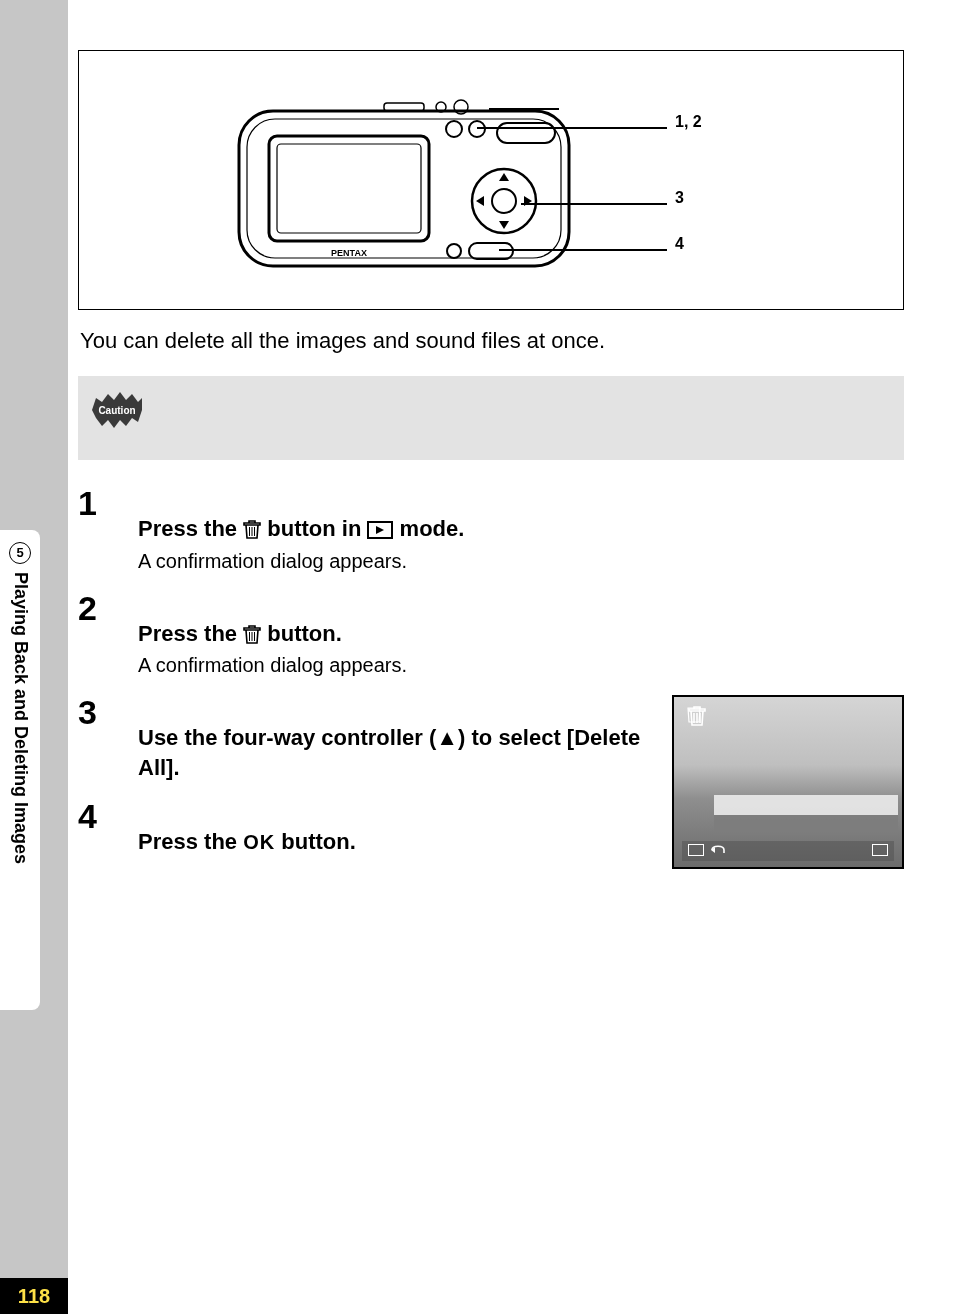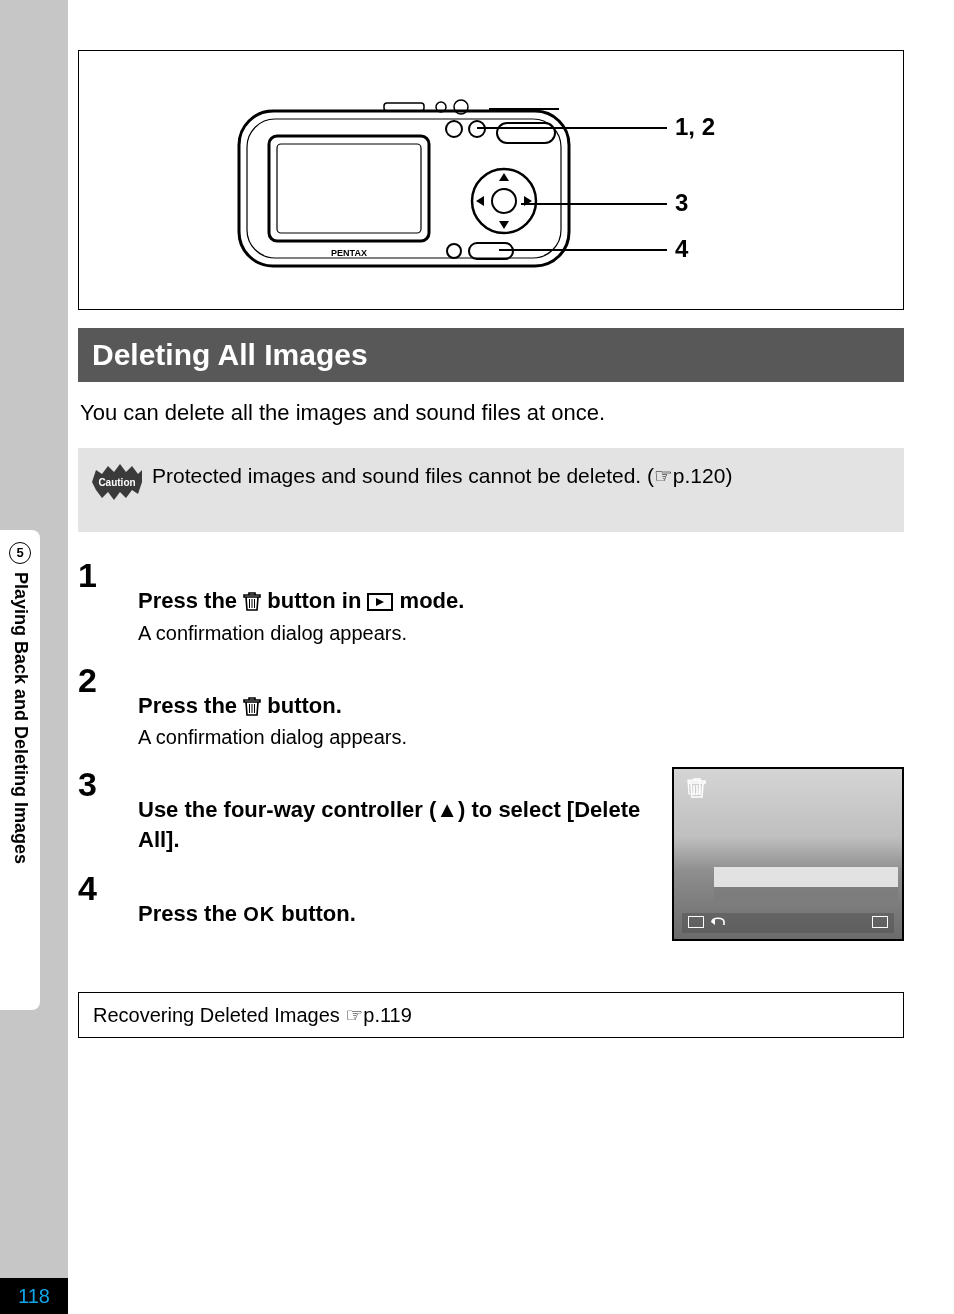--- a/index.html
+++ b/index.html
@@ -28,30 +28,30 @@
   .side-tab .vtext {
     writing-mode: vertical-rl;
     font-weight: bold; font-size: 18px;
     margin: 0 auto;
     display: block;
     transform: rotate(0deg);
     text-align: left;
   }
 
   
-  .pagebox { position: absolute; left: 0; bottom: 0; width: 68px; height: 36px; background: #000; color: #0ea5e9; font-weight: normal; font-size: 20px; text-align: center; line-height: 36px; }
+  .pagebox { position: absolute; left: 0; bottom: 0; width: 68px; height: 36px; background: #000; color: #fde047; font-weight: bold; font-size: 20px; text-align: center; line-height: 36px; }
 
   
   .page { position: absolute; left: 78px; top: 50px; right: 50px; }
 
   
   .camera-frame { border: 1.5px solid #000; height: 260px; position: relative; margin-bottom: 18px; }
   .camera-svg { position: absolute; left: 150px; top: 30px; }
   .leader { position: absolute; border-top: 2px solid #000; }
-  .lead-label { position: absolute; font-weight: bold; font-size: 24px; }
+  .lead-label { position: absolute; font-weight: bold; font-size: 16px; }
 
   
   .heading-bar { background: #585858; color: #fff; font-size: 30px; font-weight: bold; padding: 10px 14px; margin-bottom: 18px; }
 
   
   .intro { font-size: 22px; margin: 0 0 22px 2px; }
 
   
   .caution { background: #e3e3e3; padding: 14px 12px 30px 12px; margin-bottom: 26px; display: flex; align-items: flex-start; gap: 8px; }
   .caution-badge {
@@ -135,33 +135,29 @@
     <div class="leader" style="left:398px; top:76px; width:190px;"></div>
     <span class="lead-label" style="left:596px; top:62px;">1, 2</span>
 
     <div class="leader" style="left:442px; top:152px; width:146px;"></div>
     <span class="lead-label" style="left:596px; top:138px;">3</span>
 
     <div class="leader" style="left:420px; top:198px; width:168px;"></div>
     <span class="lead-label" style="left:596px; top:184px;">4</span>
   </div>
 
-  <div class="heading-bar">Deleting All Images</div>
 
   <p class="intro">You can delete all the images and sound files at once.</p>
 
   <div class="caution">
     <div class="caution-badge">
       <svg viewBox="0 0 54 40">
         <polygon points="2,20 6,8 12,12 18,4 24,10 30,2 36,10 42,4 48,12 52,8 52,20 48,32 42,28 36,36 30,30 24,38 18,30 12,36 6,28" fill="#3a3a3a"></polygon>
         <text x="27" y="24" font-size="10" fill="#fff" text-anchor="middle" font-weight="bold">Caution</text>
       </svg>
-    </div>
-    <div class="caution-text">
-      <span>Protected images and sound files cannot be deleted. (</span><span>☞</span><span>p.120</span><span>)</span>
     </div>
   </div>
 
   <div class="steps">
 
     <div class="step">
       <div class="step-num">1</div>
       <div class="step-body">
         <div class="step-title">
           <span>Press the </span>
@@ -237,18 +233,15 @@
           <div class="lbox"></div>
           <svg class="back" width="18" height="14" viewBox="0 0 18 14">
               <path d="M2 7 C 2 2, 14 2, 14 7 L14 10" fill="none" stroke="#fff" stroke-width="1.6"></path>
               <polygon points="1,7 5,4 5,10" fill="#fff"></polygon>
             </svg>
           <div class="rbox"></div>
         </div>
       </div>
     </div>
 
-    <div class="refbox">
-      <span>Recovering Deleted Images </span><span>☞</span><span>p.119</span>
-    </div>
 
   </div>
 </div>
 
 </body></html>

